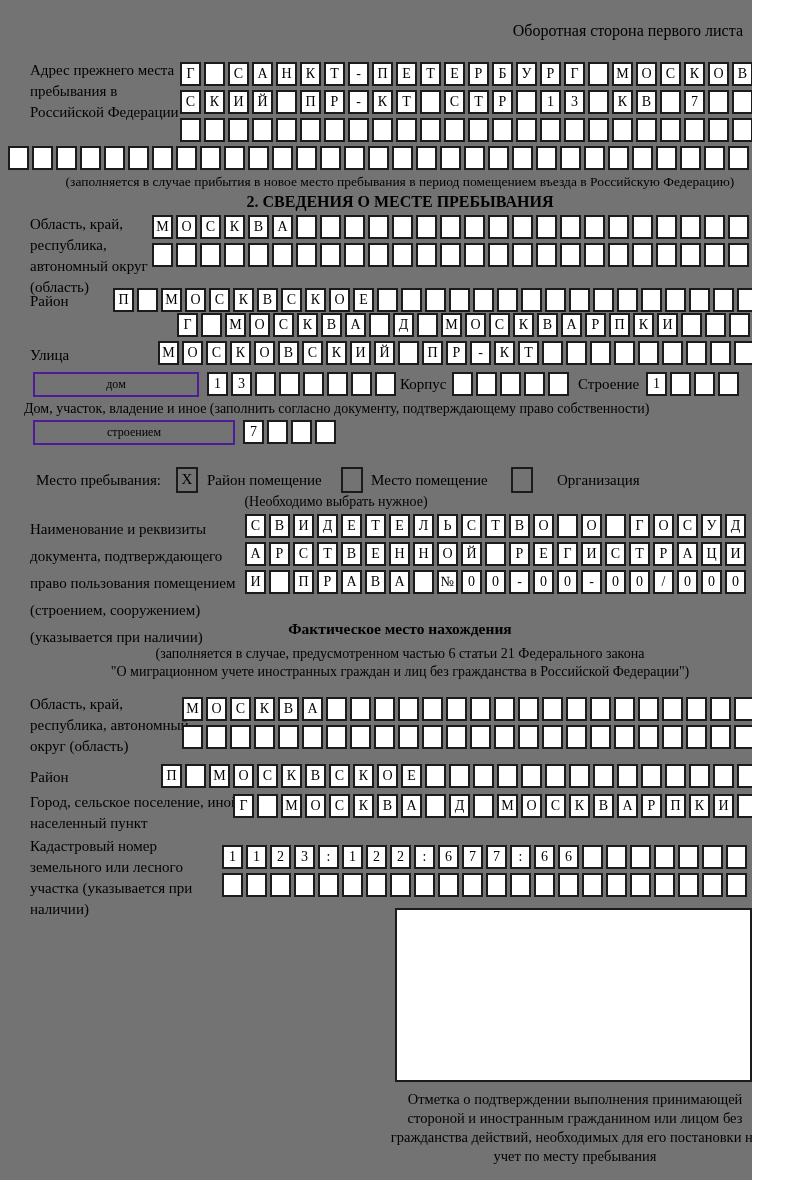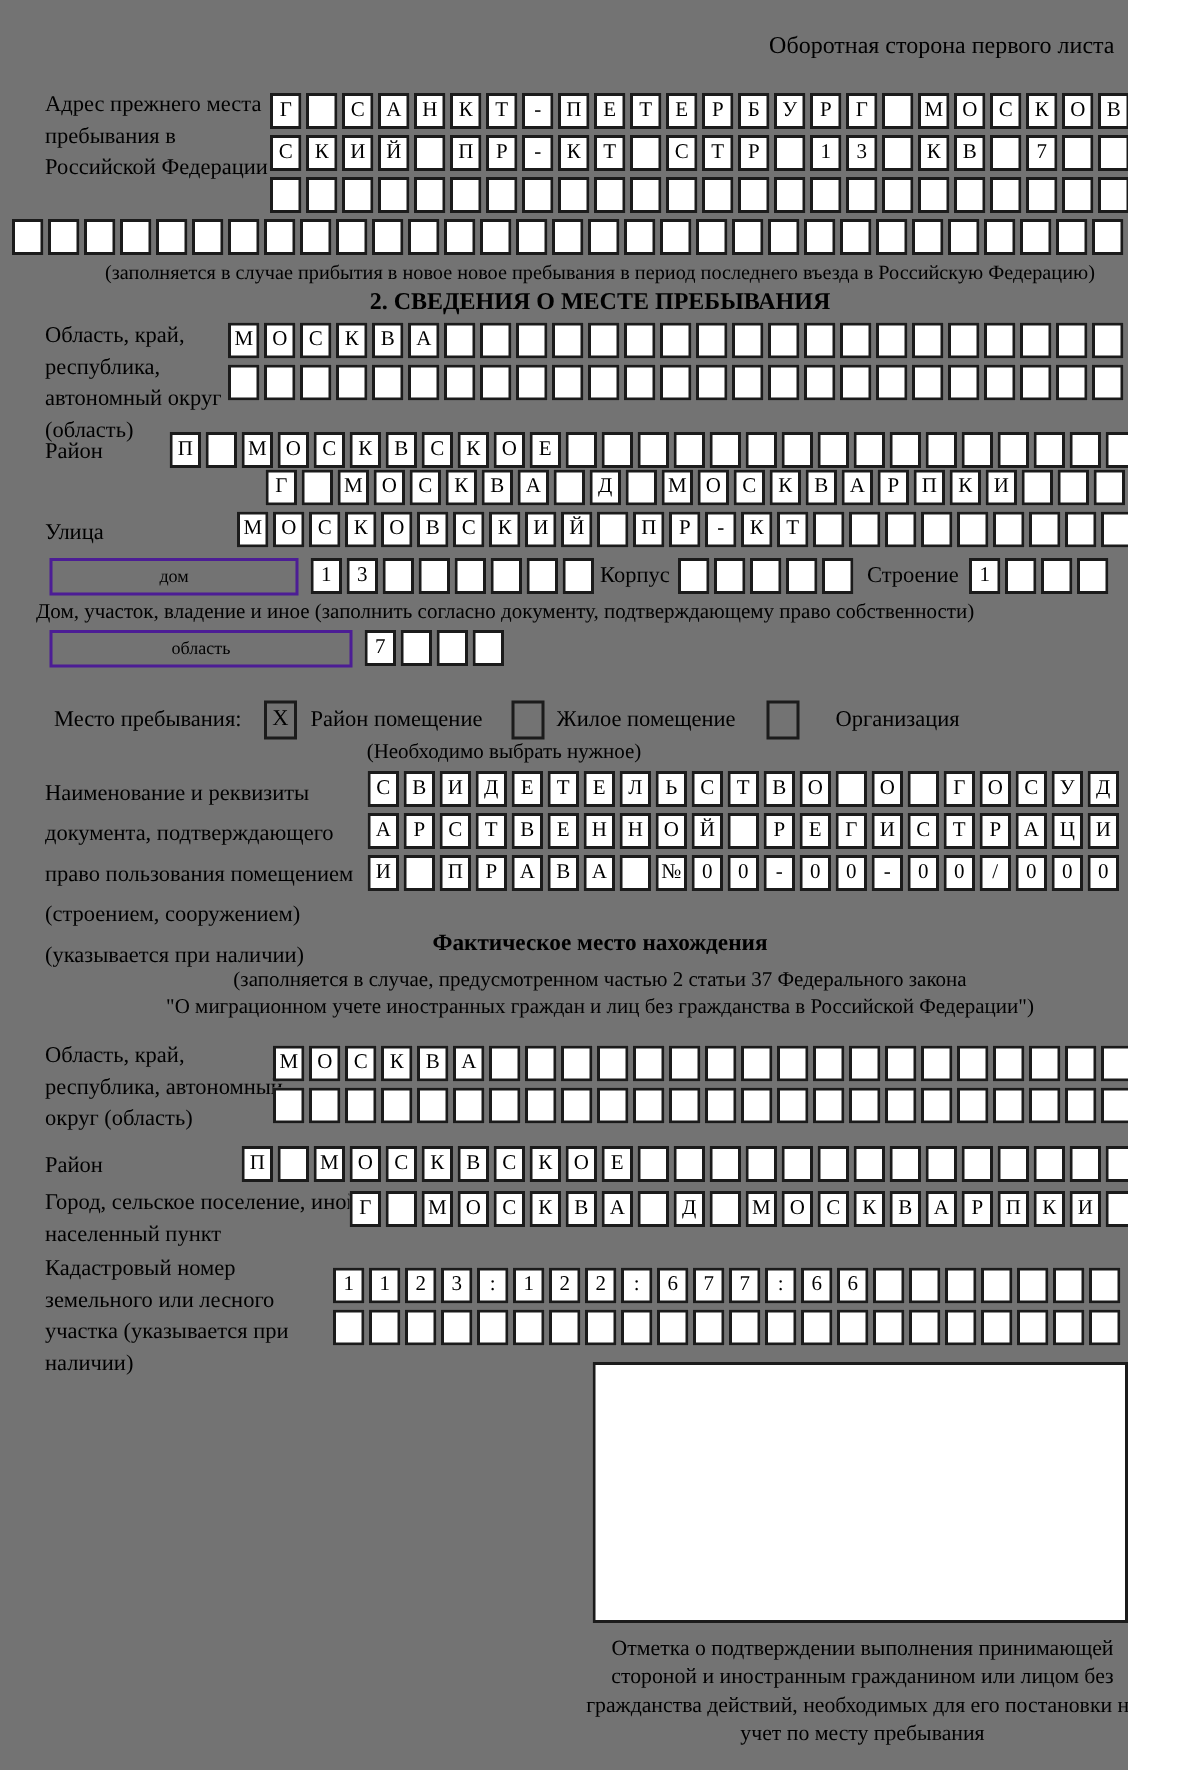--- a/index.html
+++ b/index.html
@@ -132,21 +132,21 @@
       <span class="cell"></span>
       <span class="cell"></span>
       <span class="cell"></span>
       <span class="cell"></span>
       <span class="cell"></span>
       <span class="cell"></span>
       <span class="cell"></span>
       <span class="cell"></span>
       <span class="cell"></span>
     </div>
-  <div class="abs note center" style="top:174px;">(заполняется в случае прибытия в новое новое пребывания в период последнего въезда в Российскую Федерацию)</div>
+  <div class="abs note center" style="top:174px;">(заполняется в случае прибытия в новое место пребывания в период помещением въезда в Российскую Федерацию)</div>
 
   <div class="abs bold center" style="top:193px;font-size:16px;">2. СВЕДЕНИЯ О МЕСТЕ ПРЕБЫВАНИЯ</div>
 
   <div class="abs lbl" style="left:30px;top:214px;width:118px;">Область, край, республика, автономный округ (область)</div>
   <div class="cellrow" style="left:152px;top:215px;">
       <span class="cell">М</span>
       <span class="cell">О</span>
       <span class="cell">С</span>
       <span class="cell">К</span>
       <span class="cell">В</span>
@@ -307,33 +307,33 @@
     </div>
   <div class="abs lbl" style="left:578px;top:374px;">Строение</div>
   <div class="cellrow" style="left:646px;top:372px;">
       <span class="cell">1</span>
       <span class="cell"></span>
       <span class="cell"></span>
       <span class="cell"></span>
     </div>
   <div class="abs smallnote" style="left:24px;top:401px;">Дом, участок, владение и иное (заполнить согласно документу, подтверждающему право собственности)</div>
 
-  <div class="widebox" style="left:33px;top:420px;width:202px;">область</div>
+  <div class="widebox" style="left:33px;top:420px;width:202px;">строением</div>
   <div class="cellrow" style="left:243px;top:420px;">
       <span class="cell">7</span>
       <span class="cell"></span>
       <span class="cell"></span>
       <span class="cell"></span>
     </div>
 
   <div class="abs lbl" style="left:36px;top:470px;">Место пребывания:</div>
   <div class="cb" style="left:176px;top:467px;">X</div>
   <div class="abs lbl" style="left:207px;top:470px;">Район помещение</div>
   <div class="cb" style="left:341px;top:467px;"></div>
-  <div class="abs lbl" style="left:371px;top:470px;">Жилое помещение</div>
+  <div class="abs lbl" style="left:371px;top:470px;">Место помещение</div>
   <div class="cb" style="left:511px;top:467px;"></div>
   <div class="abs lbl" style="left:557px;top:470px;">Организация</div>
   <div class="abs lbl" style="left:30px;top:516px;width:220px;line-height:27px;">Наименование и реквизиты документа, подтверждающего право пользования помещением (строением, сооружением) (указывается при наличии)</div>
 
   <div class="abs smallnote" style="left:0;top:494px;width:672px;text-align:center;">(Необходимо выбрать нужное)</div>
   <div class="cellrow" style="left:245px;top:514px;">
       <span class="cell">С</span>
       <span class="cell">В</span>
       <span class="cell">И</span>
       <span class="cell">Д</span>
@@ -396,21 +396,21 @@
       <span class="cell">-</span>
       <span class="cell">0</span>
       <span class="cell">0</span>
       <span class="cell">/</span>
       <span class="cell">0</span>
       <span class="cell">0</span>
       <span class="cell">0</span>
     </div>
 
   <div class="abs bold center" style="top:620px;font-size:15.5px;">Фактическое место нахождения</div>
-  <div class="abs smallnote center" style="top:646px;">(заполняется в случае, предусмотренном частью 2 статьи 37 Федерального закона</div>
+  <div class="abs smallnote center" style="top:646px;">(заполняется в случае, предусмотренном частью 6 статьи 21 Федерального закона</div>
   <div class="abs smallnote center" style="top:664px;">"О миграционном учете иностранных граждан и лиц без гражданства в Российской Федерации")</div>
 
   <div class="abs lbl" style="left:30px;top:694px;width:165px;">Область, край, республика, автономный округ (область)</div>
   <div class="cellrow" style="left:182px;top:697px;">
       <span class="cell">М</span>
       <span class="cell">О</span>
       <span class="cell">С</span>
       <span class="cell">К</span>
       <span class="cell">В</span>
       <span class="cell">А</span>

